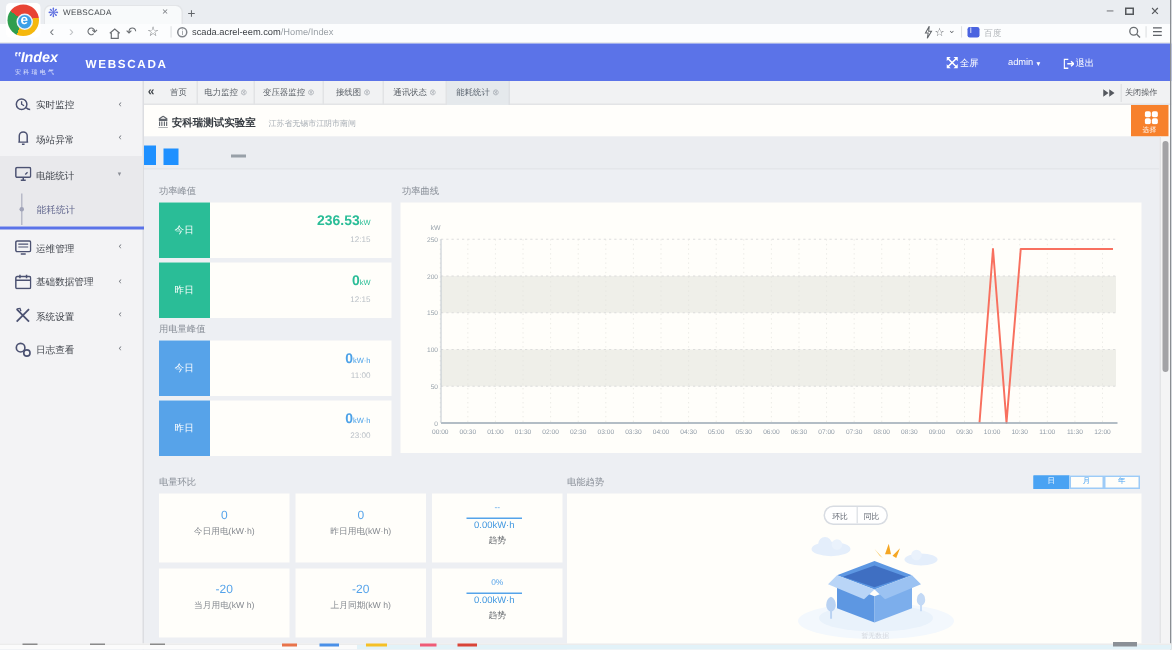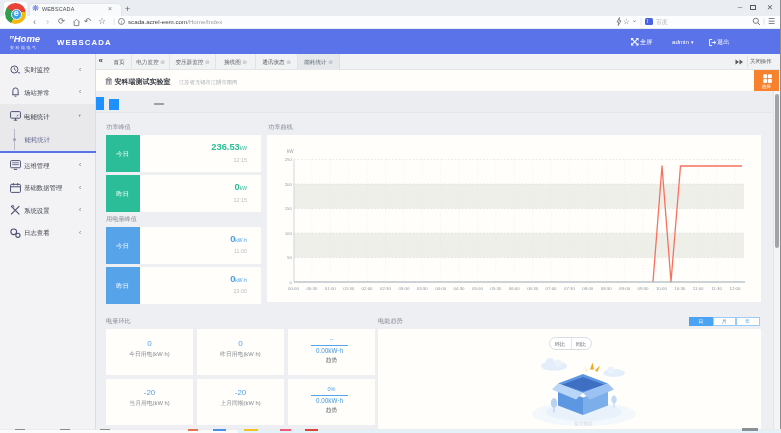--- a/index.html
+++ b/index.html
@@ -50,21 +50,21 @@
 <div class="abs" style="left:646.7px;top:18.2px;color:#fff;font-size:5px;">Ɩ</div>
 <div class="abs" style="left:656px;top:18px;font-size:5.8px;color:#b4b8bc;">百度</div>
 <svg class="abs" style="left:752px;top:17px;" width="9" height="9" viewBox="0 0 9 9">
     <circle cx="3.8" cy="3.8" r="2.6" fill="none" stroke="#6a6e72" stroke-width="0.9"></circle>
     <path d="M5.8 5.8 L8 8" stroke="#6a6e72" stroke-width="0.9"></path>
   </svg>
 <div class="abs" style="left:763px;top:16px;color:#dcdee0;font-size:8px;">|</div>
 <div class="abs" style="left:768px;top:16.5px;color:#5f6368;font-size:8px;">☰</div>
 
 <div class="abs" style="left:0;top:29px;width:781px;height:25px;background:#5b73e8;"></div>
-<div class="abs" style="left:9px;top:33px;color:#fff;font-size:9.5px;font-weight:bold;font-style:italic;">‟Home</div>
+<div class="abs" style="left:9px;top:33px;color:#fff;font-size:9.5px;font-weight:bold;font-style:italic;">‟Index</div>
 <div class="abs" style="left:10px;top:44.5px;color:#dfe5fc;font-size:4px;letter-spacing:1.5px;">安科瑞电气</div>
 <div class="abs" style="left:57px;top:37.5px;color:#fff;font-size:7.8px;font-weight:bold;letter-spacing:1.1px;">WEBSCADA</div>
 <svg class="abs" style="left:631px;top:38px;" width="7.5" height="7.5" viewBox="0 0 8 8">
     <path d="M1.2 1.2 L6.8 6.8 M6.8 1.2 L1.2 6.8" stroke="#fff" stroke-width="1.1"></path>
     <path d="M0 0 H3 L0 3 Z M8 0 V3 L5 0 Z M8 8 H5 L8 5 Z M0 8 V5 L3 8 Z" fill="#fff"></path>
   </svg>
 <div class="abs" style="left:640px;top:38px;color:#fff;font-size:6.2px;">全屏</div>
 <div class="abs" style="left:672px;top:38px;color:#fff;font-size:6.2px;">admin</div>
 <div class="abs" style="left:691px;top:38.5px;color:#fff;font-size:5px;">▾</div>
 <svg class="abs" style="left:709px;top:38.5px;" width="7" height="7" viewBox="0 0 7 7">

